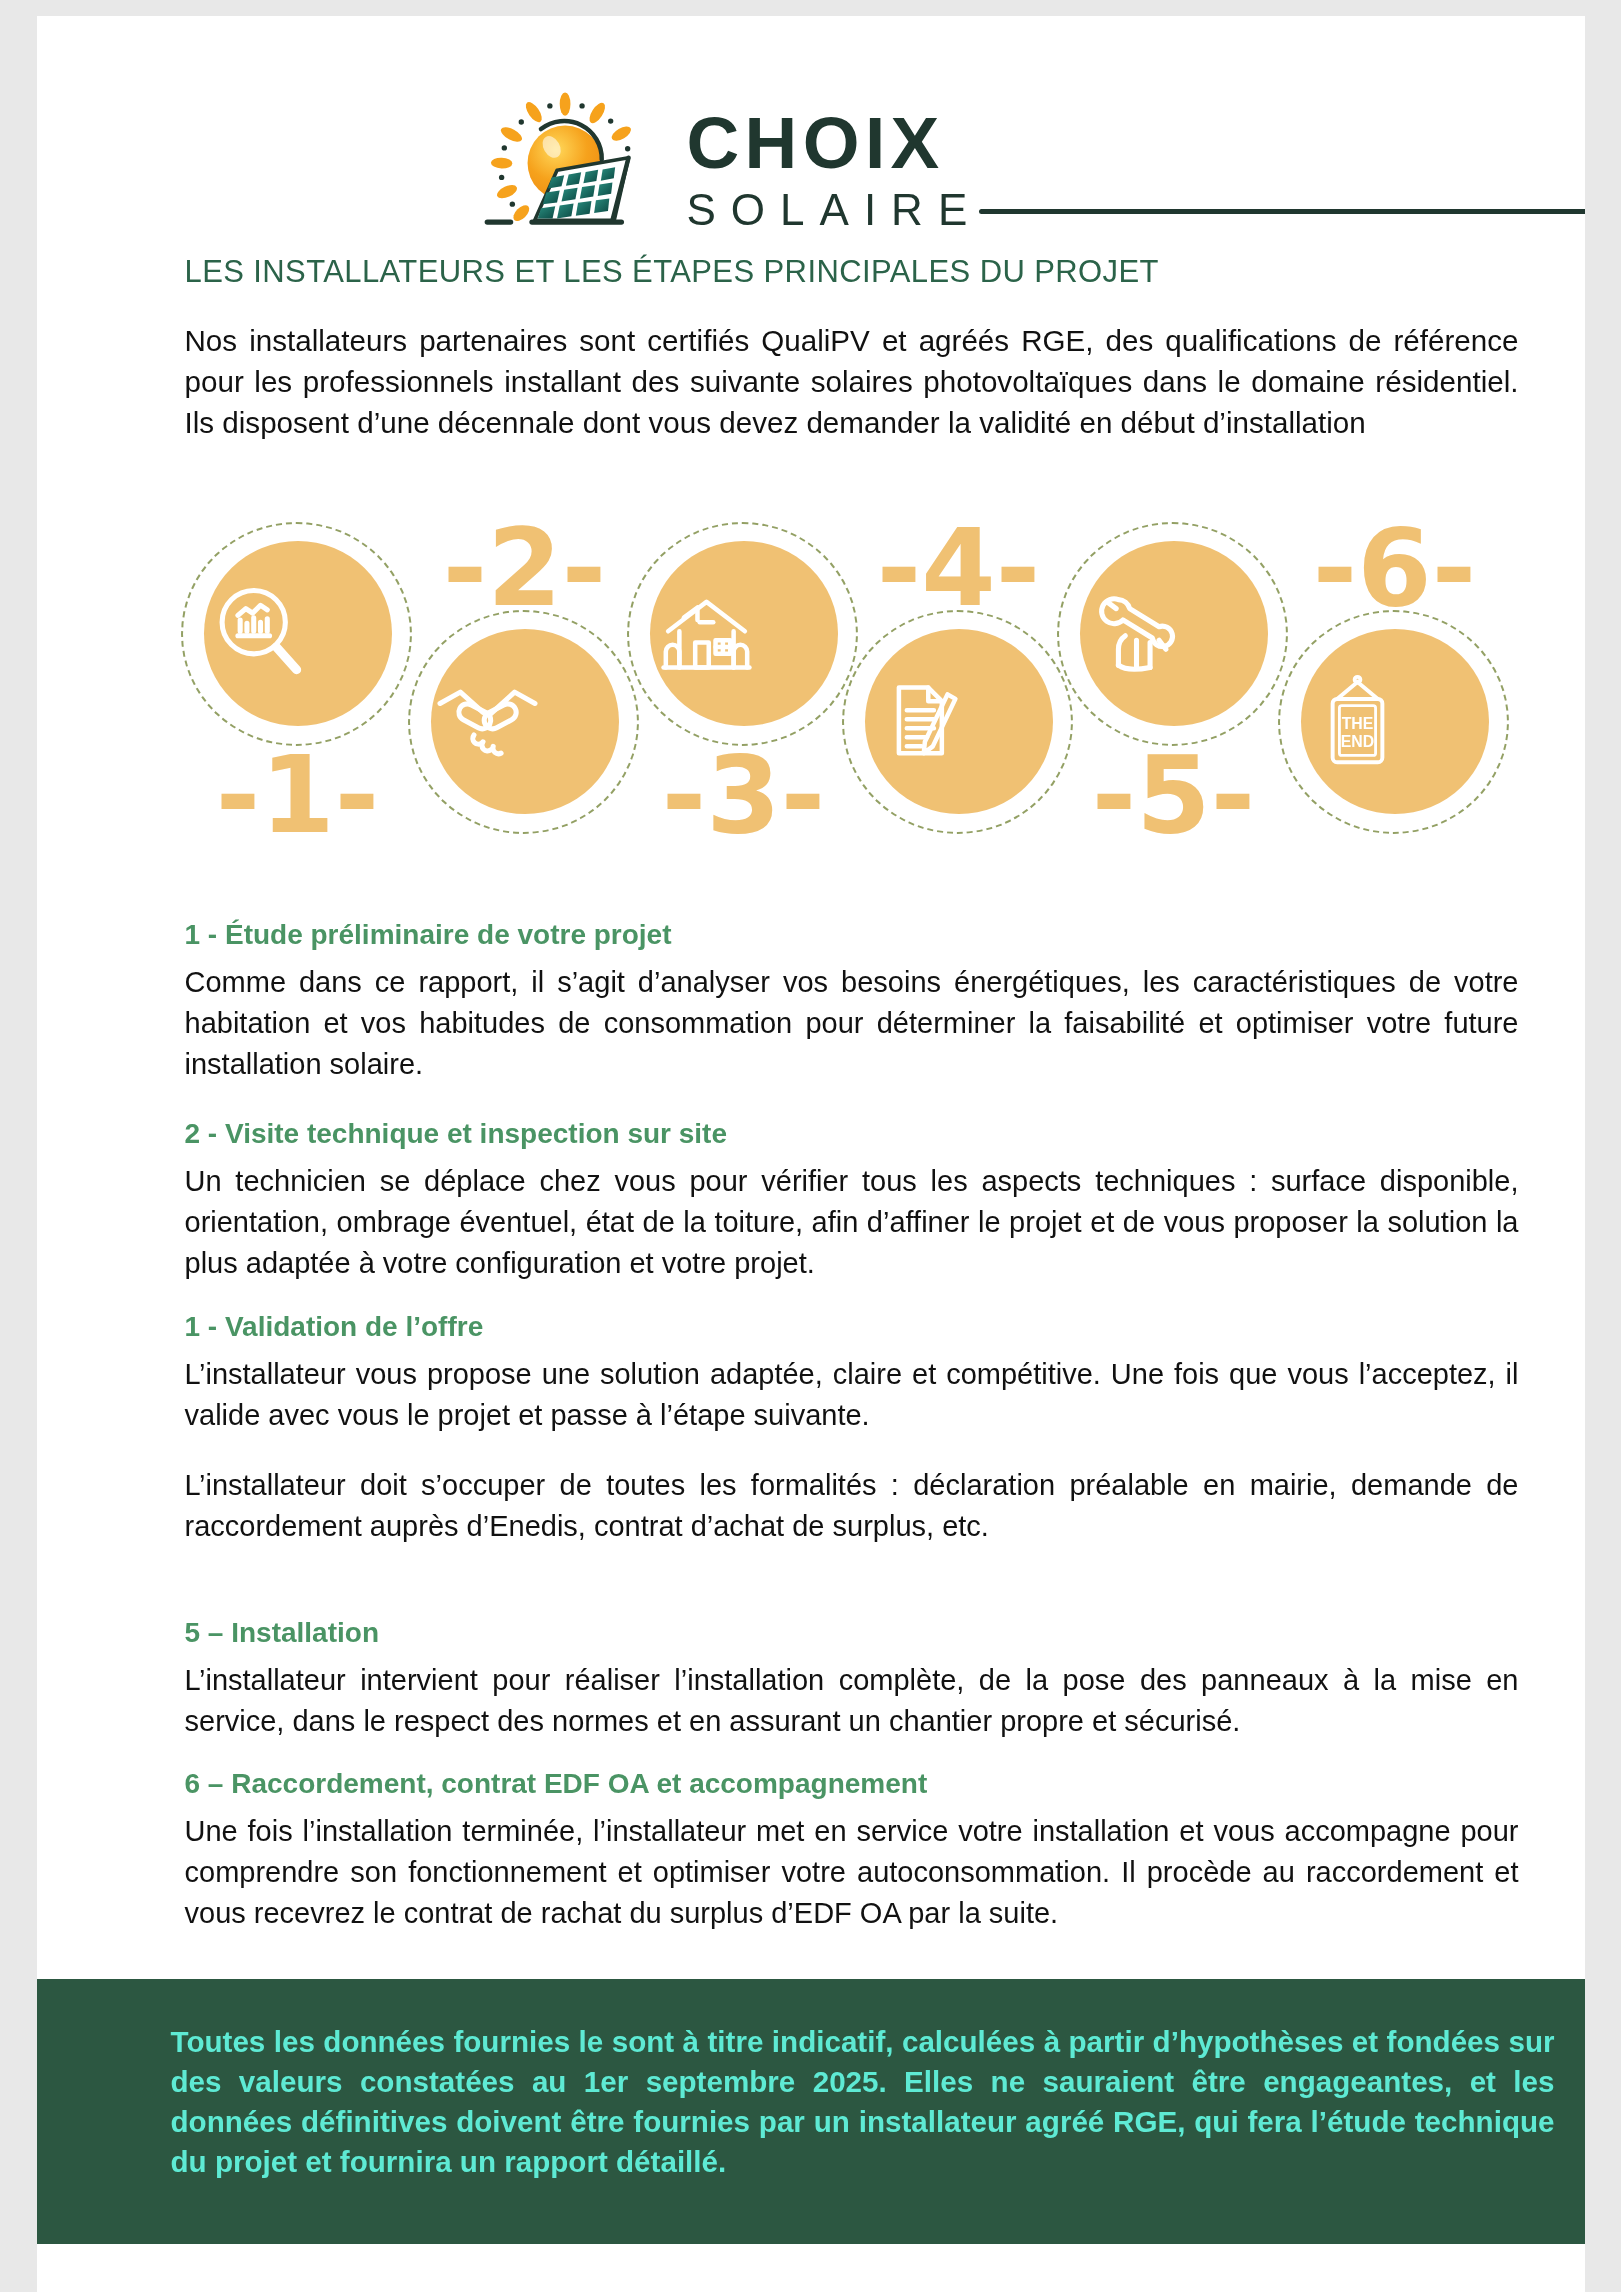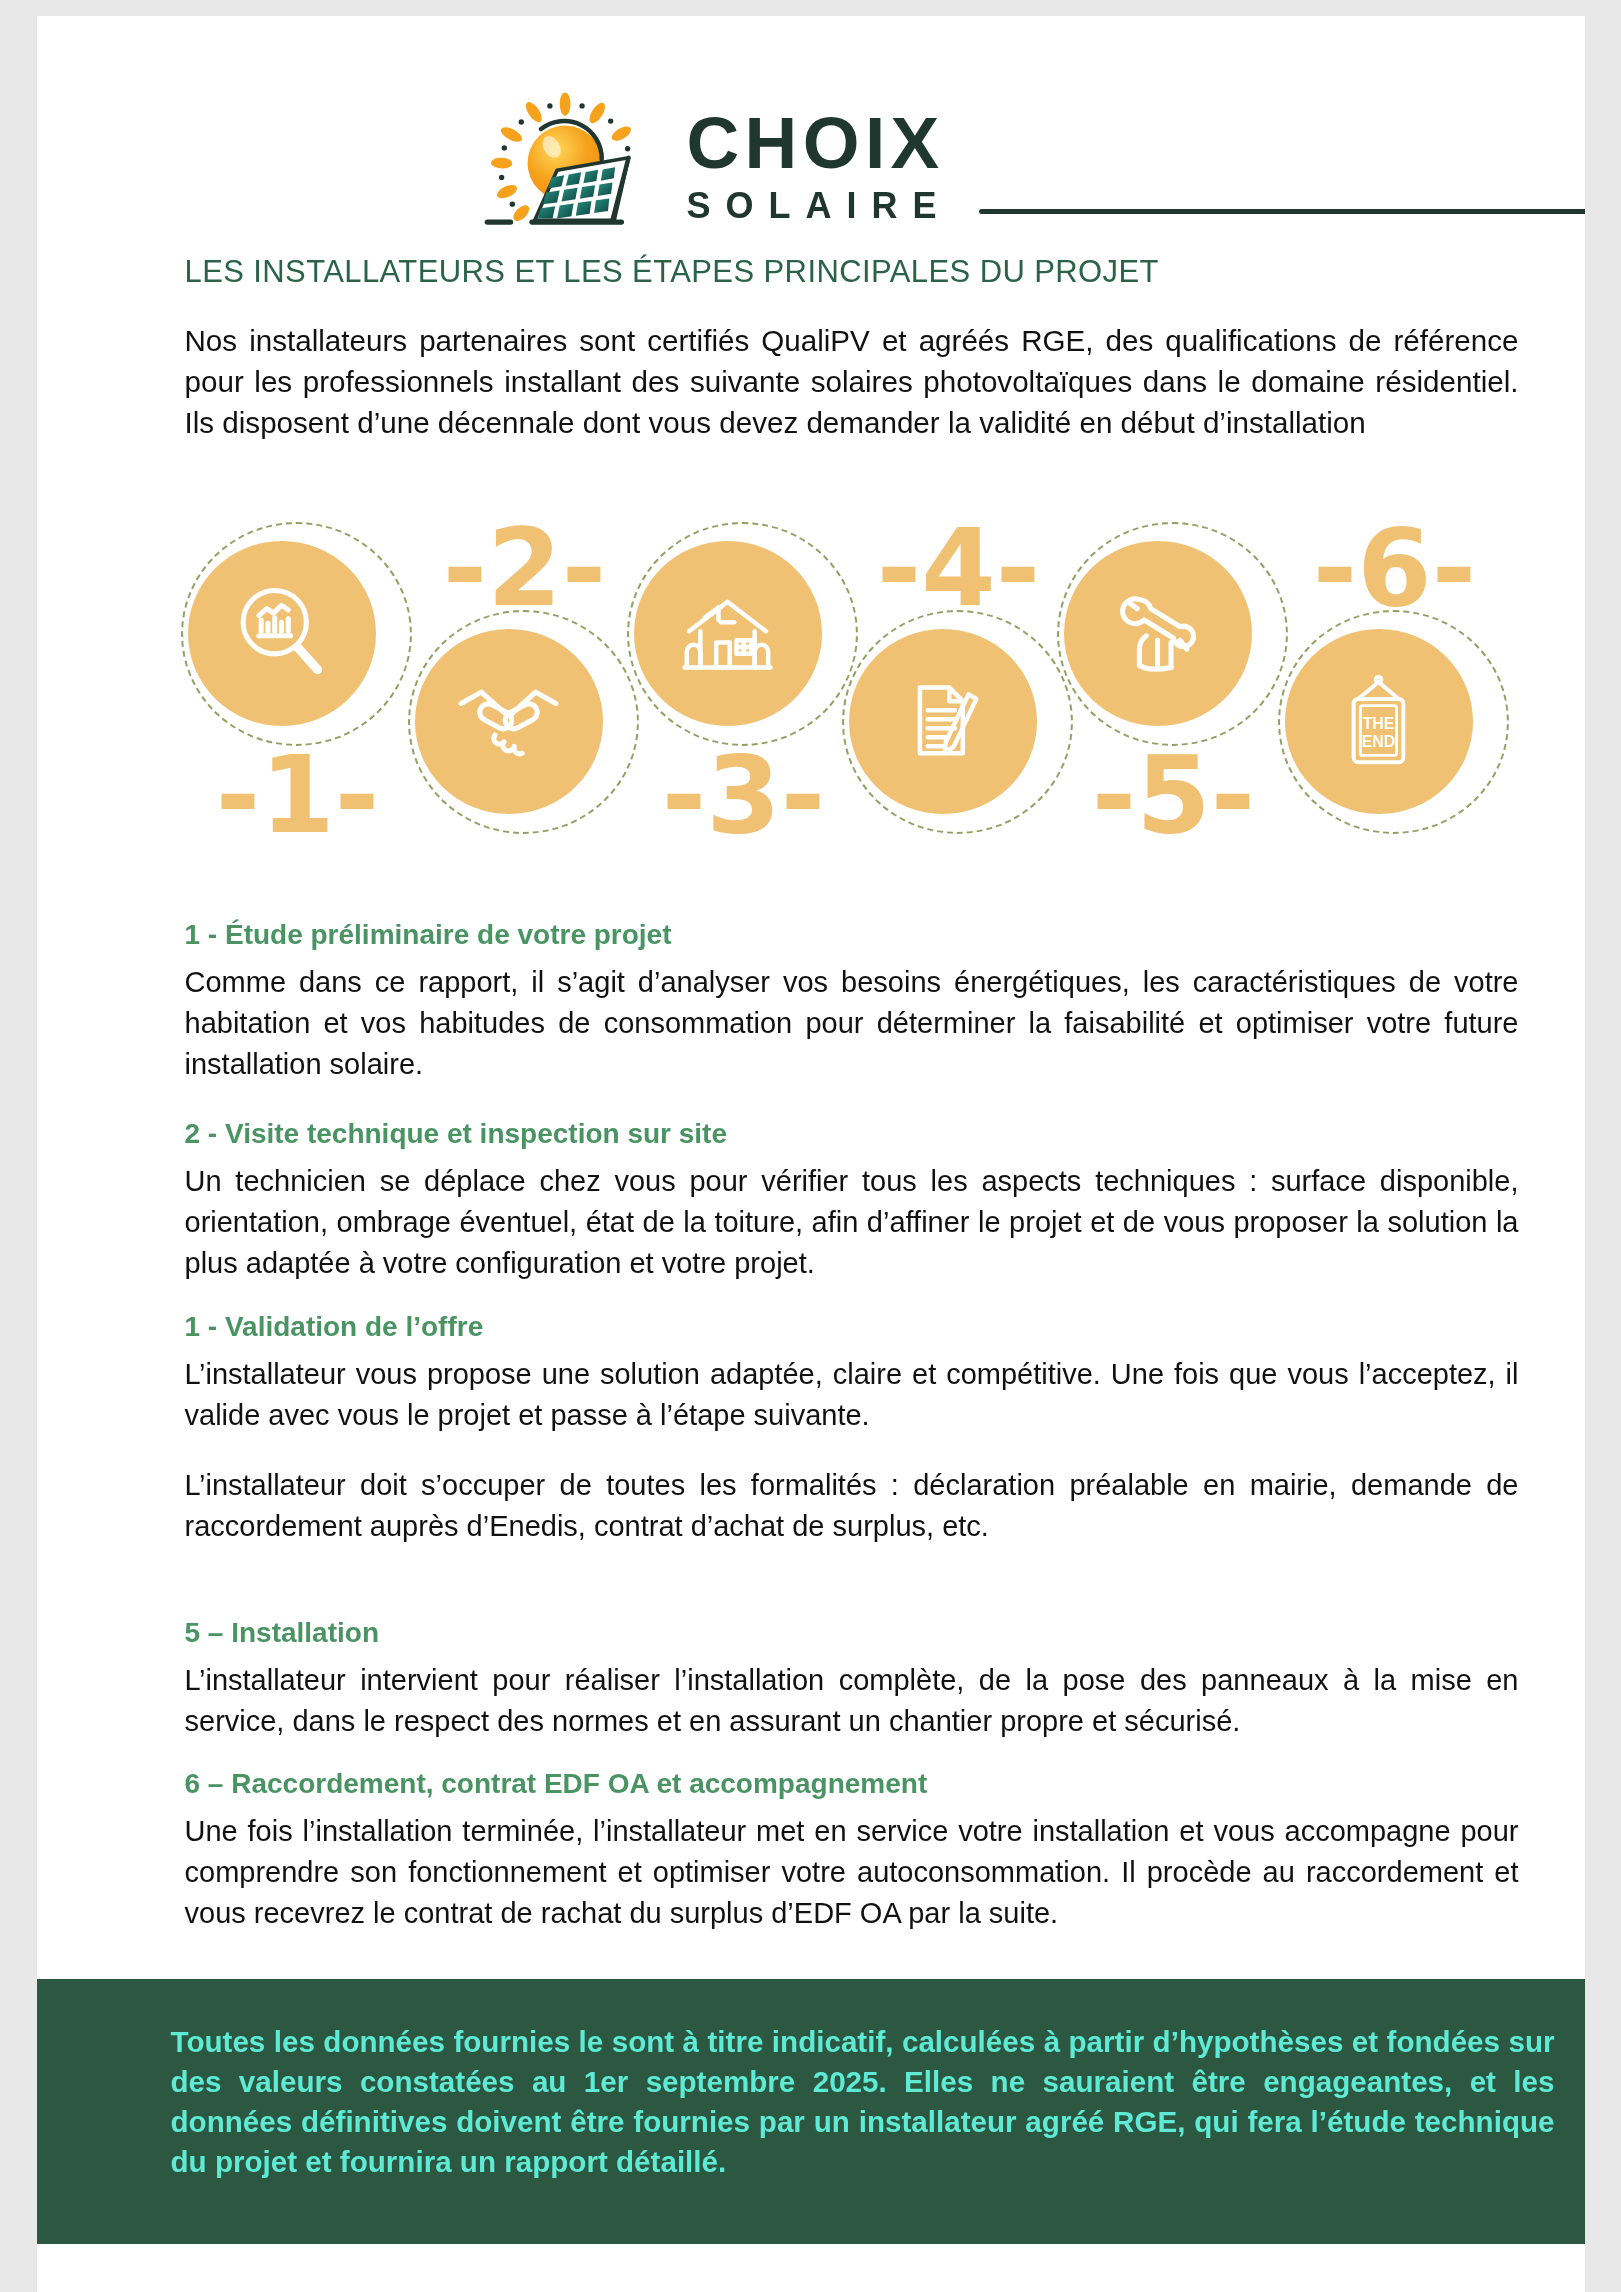--- a/index.html
+++ b/index.html
@@ -14,33 +14,33 @@
   *{margin:0;padding:0;box-sizing:border-box;}
   body{background:#e8e8e8;font-family:"Liberation Sans",sans-serif;}
   .page{
     position:relative;width:1548px;height:2293px;background:#ffffff;
     overflow:hidden;margin:16px auto;
   }
   
   .logo-row{position:absolute;top:72px;left:441px;display:flex;align-items:flex-start;}
   .logo-text{margin-left:25px;margin-top:18px;color:var(--logo-dark);}
   .brand-top{font-size:73px;font-weight:bold;letter-spacing:5.4px;line-height:1;}
-  .brand-bottom{font-size:36px;font-weight:bold;letter-spacing:15px;line-height:1;margin-top:9px;}
+  .brand-bottom{font-size:44px;font-weight:normal;letter-spacing:15px;line-height:1;margin-top:9px;}
   .logo-line{position:absolute;top:193px;left:942px;width:638px;height:4.5px;background:var(--logo-dark);border-radius:2.7px;}
   
   .main-title{position:absolute;top:238px;left:148px;width:1334px;
     font-size:31px;font-weight:normal;color:var(--title-green);letter-spacing:0.4px;}
   .intro{position:absolute;top:304px;left:148px;width:1334px;
     font-size:29.6px;line-height:41px;color:var(--body-black);text-align:justify;}
   
   .infographic{position:absolute;top:506px;left:143px;width:1343px;height:313px;}
   .step{position:absolute;width:236px;height:313px;top:0;}
   .step .dotted{position:absolute;left:1.8px;width:231px;height:224px;border:2.7px dashed var(--dotted);border-radius:50%;}
-  .step .circle{position:absolute;left:8px;width:188px;height:185px;border-radius:50%;
-    background:var(--yellow);display:flex;align-items:center;justify-content:center;}
+  .step .circle{position:absolute;left:24px;width:188px;height:185px;border-radius:50%;
+    background:var(--yellow);display:flex;align-items:center;}
   .step .num{position:absolute;left:0;width:100%;text-align:center;
     font-size:107px;line-height:1;font-weight:bold;color:var(--yellow);
     font-family:"DejaVu Sans",sans-serif;}
   .step.pos-top .dotted{top:0;}
   .step.pos-top .circle{top:19px;}
   .step.pos-top .num{top:220px;}
   .step.pos-bottom .num{top:-7.2px;}
   .step.pos-bottom .dotted{top:88px;}
   .step.pos-bottom .circle{top:107px;}
   .step-icon{width:113px;height:113px;}

